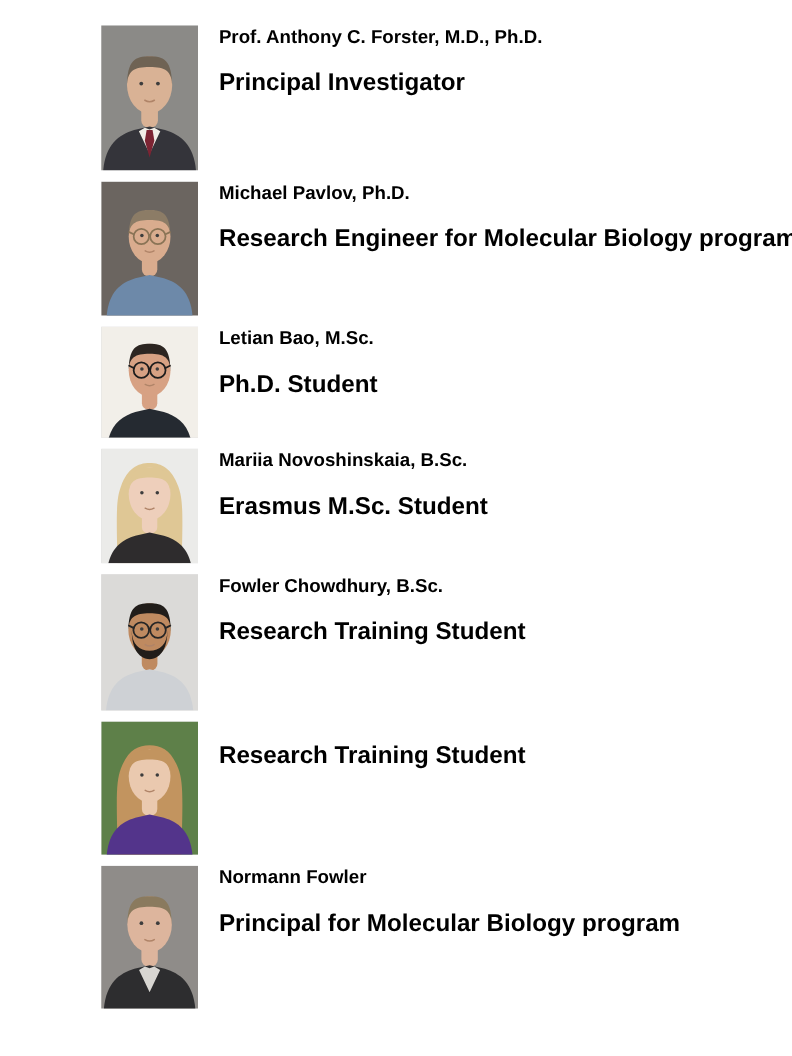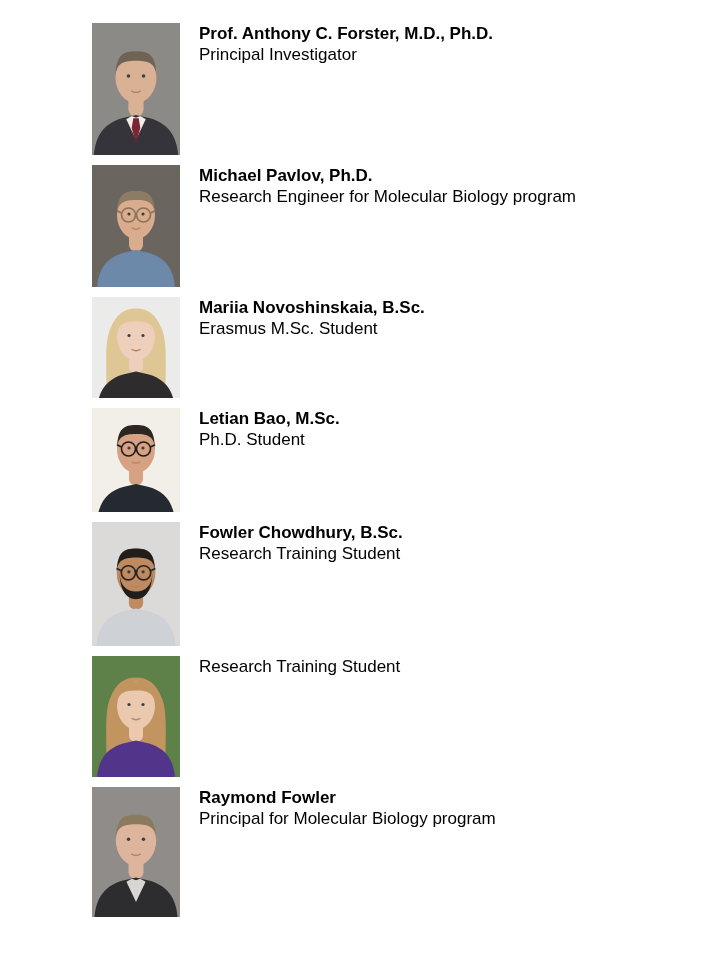--- a/index.html
+++ b/index.html
@@ -35,24 +35,24 @@
   .row:nth-child(6) .photo { height: 121px; }
   .row:nth-child(7) .photo { height: 130px; }
   .info { flex: 1 1 auto; }
   .name {
     font-size: 17px;
     line-height: 21px;
     font-weight: bold;
     white-space: nowrap;
   }
   .role {
-    font-size: 17px;
+    font-size: 22px;
     line-height: 21px;
-    font-weight: normal;
-    margin-top: 0;
+    font-weight: bold;
+    margin-top: 20px;
     white-space: nowrap;
   }
   .eye { fill: #3d3d3d; }
   .mouth { fill: none; stroke: #b08468; stroke-width: 1.3; stroke-linecap: round; }
   .glasses { fill: none; stroke-width: 1.6; stroke-linecap: round; }
 </style>
 </head>
 <body>
 
 <main class="team">
@@ -113,20 +113,50 @@
     </div>
     <div class="info">
       <div class="name">Michael Pavlov, Ph.D.</div>
       <div class="role">Research Engineer for Molecular Biology program</div>
     </div>
   </section>
 
   <section class="row">
     <div class="photo">
       <svg viewBox="0 0 88 122" preserveAspectRatio="xMidYMid slice" aria-hidden="true">
+        <rect x="0" y="0" width="88" height="122" fill="#f2efe9"></rect>
+        <path d="M15,122 C14,72 13,56 18,43 C24,27 33,22 44,22 C55,22 64,27 70,43 C75,56 74,72 73,122 Z" fill="#2c2521" opacity="0"></path>
+        <rect x="37" y="64" width="14" height="22" rx="6" fill="#d7a183"></rect>
+        <path d="M5,122 C7,100 18,92 31,88 L44,85 L57,88 C70,92 81,100 83,122 Z" fill="#252a31"></path>
+        <path d="M35,89 L44,108 L53,89 L48,86 L44,87.5 L40,86 Z" fill="#ffffff" opacity="0"></path>
+        <path d="M41.5,88 L46.5,88 L48,97 L44,111 L40,97 Z" fill="#555555" opacity="0"></path>
+        <ellipse cx="44" cy="50" rx="19" ry="24" fill="#d7a183"></ellipse>
+        <path d="M28,50 C28,69 36,76 44,76 C52,76 60,69 60,50 C60,63 53,68.5 44,68.5 C35,68.5 28,63 28,50 Z" fill="#2c2521" opacity="0"></path>
+        <path class="mouth" d="M40,63 Q44,65.5 48,63"></path>
+        <circle class="eye" cx="37" cy="49" r="1.6"></circle>
+        <circle class="eye" cx="51" cy="49" r="1.6"></circle>
+        <path d="M25,52 C25,29 32,26 44,26 C56,26 63,29 63,52 C63,38 57,35 44,35 C31,35 25,38 25,52 Z" fill="#2c2521"></path>
+        <g class="glasses" stroke="#1d1d1d" opacity="1">
+          <circle cx="36.5" cy="50" r="7"></circle>
+            <circle cx="51.5" cy="50" r="7"></circle>
+          <path d="M43.5,49 Q44,48.2 44.5,49"></path>
+            <path d="M29.5,48 L25.5,46"></path>
+            <path d="M58.5,48 L62.5,46"></path>
+        </g>
+      </svg>
+    </div>
+    <div class="info">
+      <div class="name">Letian Bao, M.Sc.</div>
+      <div class="role">Ph.D. Student</div>
+    </div>
+  </section>
+
+  <section class="row">
+    <div class="photo">
+      <svg viewBox="0 0 88 122" preserveAspectRatio="xMidYMid slice" aria-hidden="true">
         <rect x="0" y="0" width="88" height="122" fill="#ebebe9"></rect>
         <path d="M15,122 C14,72 13,56 18,43 C24,27 33,22 44,22 C55,22 64,27 70,43 C75,56 74,72 73,122 Z" fill="#dfc795" opacity="1"></path>
         <rect x="37" y="64" width="14" height="22" rx="6" fill="#eecfbb"></rect>
         <path d="M5,122 C7,100 18,92 31,88 L44,85 L57,88 C70,92 81,100 83,122 Z" fill="#2e2c2d"></path>
         <path d="M35,89 L44,108 L53,89 L48,86 L44,87.5 L40,86 Z" fill="#ffffff" opacity="0"></path>
         <path d="M41.5,88 L46.5,88 L48,97 L44,111 L40,97 Z" fill="#555555" opacity="0"></path>
         <ellipse cx="44" cy="50" rx="19" ry="24" fill="#eecfbb"></ellipse>
         <path d="M28,50 C28,69 36,76 44,76 C52,76 60,69 60,50 C60,63 53,68.5 44,68.5 C35,68.5 28,63 28,50 Z" fill="#dfc795" opacity="0"></path>
         <path class="mouth" d="M40,63 Q44,65.5 48,63"></path>
         <circle class="eye" cx="37" cy="49" r="1.6"></circle>
@@ -137,50 +167,20 @@
             <circle cx="51.5" cy="50" r="7"></circle>
           <path d="M43.5,49 Q44,48.2 44.5,49"></path>
             <path d="M29.5,48 L25.5,46"></path>
             <path d="M58.5,48 L62.5,46"></path>
         </g>
       </svg>
     </div>
     <div class="info">
       <div class="name">Mariia Novoshinskaia, B.Sc.</div>
       <div class="role">Erasmus M.Sc. Student</div>
-    </div>
-  </section>
-
-  <section class="row">
-    <div class="photo">
-      <svg viewBox="0 0 88 122" preserveAspectRatio="xMidYMid slice" aria-hidden="true">
-        <rect x="0" y="0" width="88" height="122" fill="#f2efe9"></rect>
-        <path d="M15,122 C14,72 13,56 18,43 C24,27 33,22 44,22 C55,22 64,27 70,43 C75,56 74,72 73,122 Z" fill="#2c2521" opacity="0"></path>
-        <rect x="37" y="64" width="14" height="22" rx="6" fill="#d7a183"></rect>
-        <path d="M5,122 C7,100 18,92 31,88 L44,85 L57,88 C70,92 81,100 83,122 Z" fill="#252a31"></path>
-        <path d="M35,89 L44,108 L53,89 L48,86 L44,87.5 L40,86 Z" fill="#ffffff" opacity="0"></path>
-        <path d="M41.5,88 L46.5,88 L48,97 L44,111 L40,97 Z" fill="#555555" opacity="0"></path>
-        <ellipse cx="44" cy="50" rx="19" ry="24" fill="#d7a183"></ellipse>
-        <path d="M28,50 C28,69 36,76 44,76 C52,76 60,69 60,50 C60,63 53,68.5 44,68.5 C35,68.5 28,63 28,50 Z" fill="#2c2521" opacity="0"></path>
-        <path class="mouth" d="M40,63 Q44,65.5 48,63"></path>
-        <circle class="eye" cx="37" cy="49" r="1.6"></circle>
-        <circle class="eye" cx="51" cy="49" r="1.6"></circle>
-        <path d="M25,52 C25,29 32,26 44,26 C56,26 63,29 63,52 C63,38 57,35 44,35 C31,35 25,38 25,52 Z" fill="#2c2521"></path>
-        <g class="glasses" stroke="#1d1d1d" opacity="1">
-          <circle cx="36.5" cy="50" r="7"></circle>
-            <circle cx="51.5" cy="50" r="7"></circle>
-          <path d="M43.5,49 Q44,48.2 44.5,49"></path>
-            <path d="M29.5,48 L25.5,46"></path>
-            <path d="M58.5,48 L62.5,46"></path>
-        </g>
-      </svg>
-    </div>
-    <div class="info">
-      <div class="name">Letian Bao, M.Sc.</div>
-      <div class="role">Ph.D. Student</div>
     </div>
   </section>
 
   <section class="row">
     <div class="photo">
       <svg viewBox="0 0 88 122" preserveAspectRatio="xMidYMid slice" aria-hidden="true">
         <rect x="0" y="0" width="88" height="122" fill="#dbdad8"></rect>
         <path d="M15,122 C14,72 13,56 18,43 C24,27 33,22 44,22 C55,22 64,27 70,43 C75,56 74,72 73,122 Z" fill="#211d1a" opacity="0"></path>
         <rect x="37" y="64" width="14" height="22" rx="6" fill="#bf8a60"></rect>
         <path d="M5,122 C7,100 18,92 31,88 L44,85 L57,88 C70,92 81,100 83,122 Z" fill="#ced1d5"></path>
@@ -254,18 +254,18 @@
         <g class="glasses" stroke="#555555" opacity="0">
           <circle cx="36.5" cy="50" r="7"></circle>
             <circle cx="51.5" cy="50" r="7"></circle>
           <path d="M43.5,49 Q44,48.2 44.5,49"></path>
             <path d="M29.5,48 L25.5,46"></path>
             <path d="M58.5,48 L62.5,46"></path>
         </g>
       </svg>
     </div>
     <div class="info">
-      <div class="name">Raymond Fowler</div>
+      <div class="name">Normann Fowler</div>
       <div class="role">Principal for Molecular Biology program</div>
     </div>
   </section>
 
 </main>
 
 </body></html>

